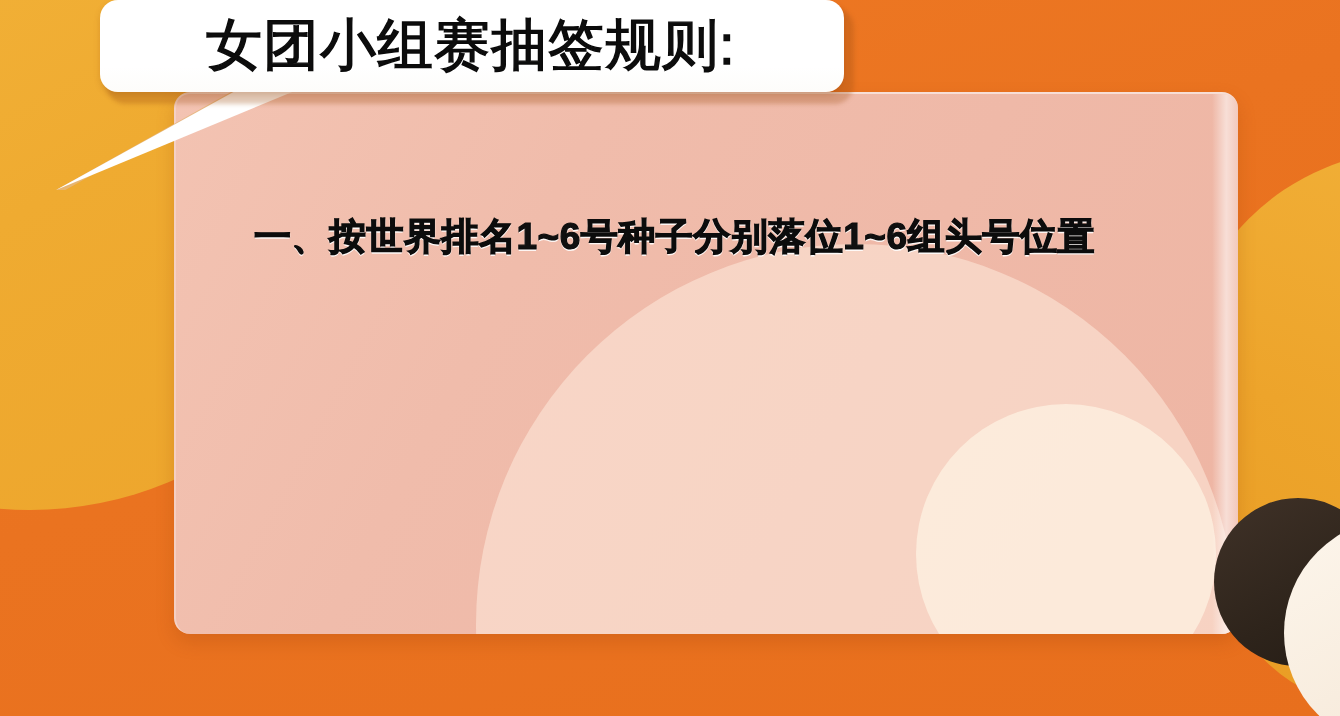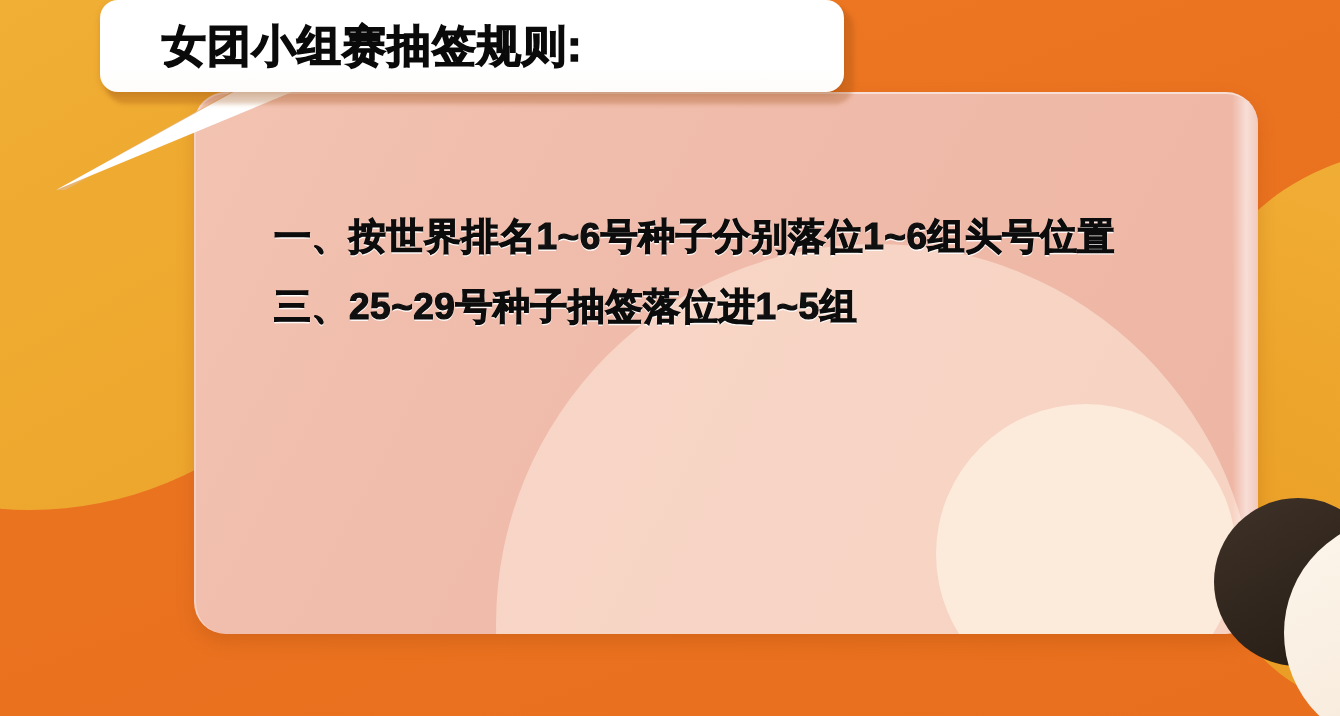--- a/index.html
+++ b/index.html
@@ -36,23 +36,23 @@
   
   #circle-amber-lower-right{
     left:1215px; top:370px;
     width:340px;height:340px;
     background:linear-gradient(210deg,#efa92f 0%,#e99c24 100%);
   }
 
   
   #content-panel{
     position:absolute;
-    left:194px; top:92px;
+    left:174px; top:92px;
     width:1062px; height:540px;
-    border-radius:32px;
+    border-radius:16px;
     background:linear-gradient(118deg,#f3c3b2 0%,#f0bcab 32%,#efb9a8 62%,#eeb5a3 100%);
     box-shadow:0 8px 18px rgba(150,60,10,.22);
     overflow:hidden;
     border-top:2px solid rgba(255,255,255,.55);
     border-left:2px solid rgba(255,255,255,.35);
   }
   
   #panel-circle-large{
     position:absolute;
     left:300px; top:150px;
@@ -112,23 +112,23 @@
     left:100px; top:0px;
     width:744px; height:92px;
     border-radius:18px;
     background:linear-gradient(180deg,#ffffff 0%,#ffffff 72%,#fdfcfa 100%);
     box-shadow:0 3px 6px rgba(140,70,15,.22);
     display:flex;
     align-items:center;
     overflow:hidden;
   }
   #title-text{
-    margin-left:62px;
-    font-size:44px;
-    font-weight:bold;
+    margin-left:106px;
+    font-size:56px;
+    font-weight:normal;
     color:#0d0d0d;
     letter-spacing:1px;
     white-space:nowrap;
     -webkit-text-stroke:1.4px #0a0a0a;
   }
   
   #bubble-tail{
     position:absolute;
     left:56px; top:78px;
     width:270px; height:112px;
@@ -175,21 +175,20 @@
   <div class="deco" id="circle-amber-right"></div>
   <div class="deco" id="circle-amber-lower-right"></div>
 
   <div id="content-panel">
     <div id="panel-circle-large"></div>
     <div id="panel-circle-small"></div>
     <div id="panel-sheen"></div>
 
     <ul id="rules-list">
       <li class="rule-item">一、按世界排名1~6号种子分别落位1~6组头号位置</li>
-      <li class="rule-item">三、25~29号种子抽签落位进1~5组</li>
     </ul>
   </div>
 
   <div id="bubble-tail-edge"></div>
   <div id="bubble-tail"></div>
   <div id="title-bubble-shadow"></div>
   <div id="title-bubble">
     <span id="title-text">女团小组赛抽签规则:</span>
   </div>
 

